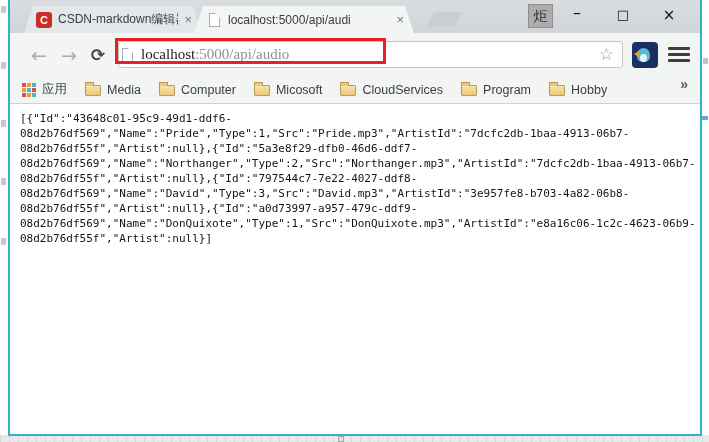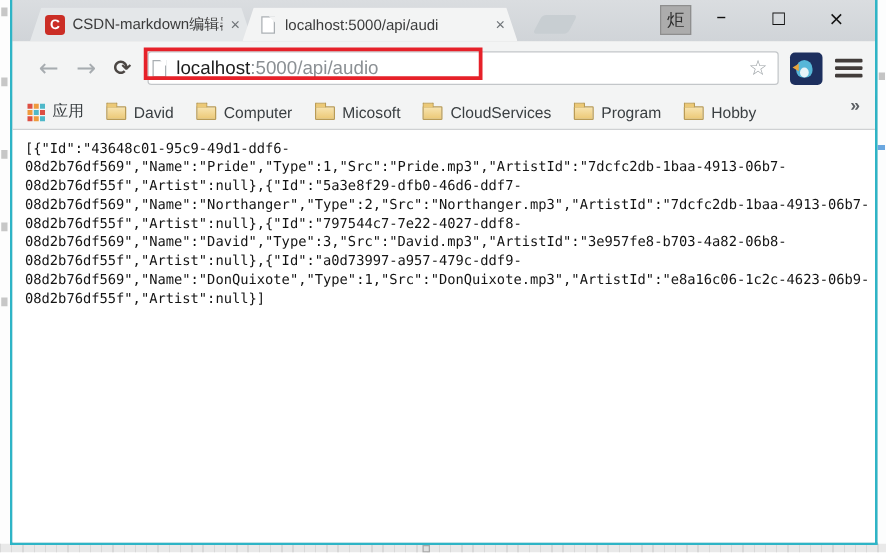--- a/index.html
+++ b/index.html
@@ -59,21 +59,21 @@
   .win-btn--close { font-size:15px; line-height:26px; }
 
   
   .toolbar { height:43px; background:#f3f4f4; display:flex; align-items:center; padding:0 10px 0 14px; flex:none; position:relative; }
   .nav-btn { font-family:"DejaVu Sans", sans-serif; color:#a7acb0; font-size:19px; width:30px; text-align:center; flex:none; }
   .nav-btn--reload { color:#4b4643; font-size:17px; font-weight:bold; width:28px; }
   .omnibox {
     flex:1; height:27px; margin-left:6px; background:#fff; border:1px solid #c3c6c9; border-radius:3px;
     display:flex; align-items:center; min-width:0;
   }
-  .url-text { font-size:15px; white-space:nowrap; overflow:hidden; }
+  .url-text { font-size:15px; white-space:nowrap; overflow:hidden;font-family:Liberation Serif, serif; }
   .url-host { color:#1d1d1d; }
   .url-path { color:#8b9094; }
   .star-btn { margin-left:auto; margin-right:8px; color:#9aa0a4; font-size:17px; flex:none; }
   .annotation-box { position:absolute; left:105px; top:5px; width:271px; height:26px; border:3px solid #e62129; z-index:6; pointer-events:none; }
   .ext-btn { width:26px; height:26px; margin-left:9px; border-radius:4px; background:#1d2f5e; flex:none; position:relative; overflow:hidden; }
   .ext-btn .bird-body { position:absolute; left:5px; top:6px; width:13px; height:14px; background:#57b7d8; border-radius:50% 50% 40% 40%; }
   .ext-btn .bird-belly { position:absolute; left:8px; top:12px; width:7px; height:8px; background:#e8f4f8; border-radius:50%; }
   .ext-btn .bird-beak { position:absolute; left:2px; top:9px; width:0; height:0; border-top:3px solid transparent; border-bottom:3px solid transparent; border-right:5px solid #e8a33d; }
   .menu-btn { margin-left:10px; width:22px; flex:none; display:flex; flex-direction:column; gap:3px; }
   .menu-btn span { display:block; height:3px; background:#423c3a; border-radius:1px; }
@@ -168,21 +168,21 @@
           <i style="background:#4eb8c9"></i>
           <i style="background:#dd4f43"></i>
         <i style="background:#dd4f43"></i>
           <i style="background:#ef9a3d"></i>
           <i style="background:#4eb8c9"></i>
       </span>
       <span class="bm-label">应用</span>
     </div>
     <div class="bm-item">
       <span class="folder-icon"></span>
-      <span class="bm-label">David</span>
+      <span class="bm-label">Media</span>
     </div>
     <div class="bm-item">
       <span class="folder-icon"></span>
       <span class="bm-label">Computer</span>
     </div>
     <div class="bm-item">
       <span class="folder-icon"></span>
       <span class="bm-label">Micosoft</span>
     </div>
     <div class="bm-item">

